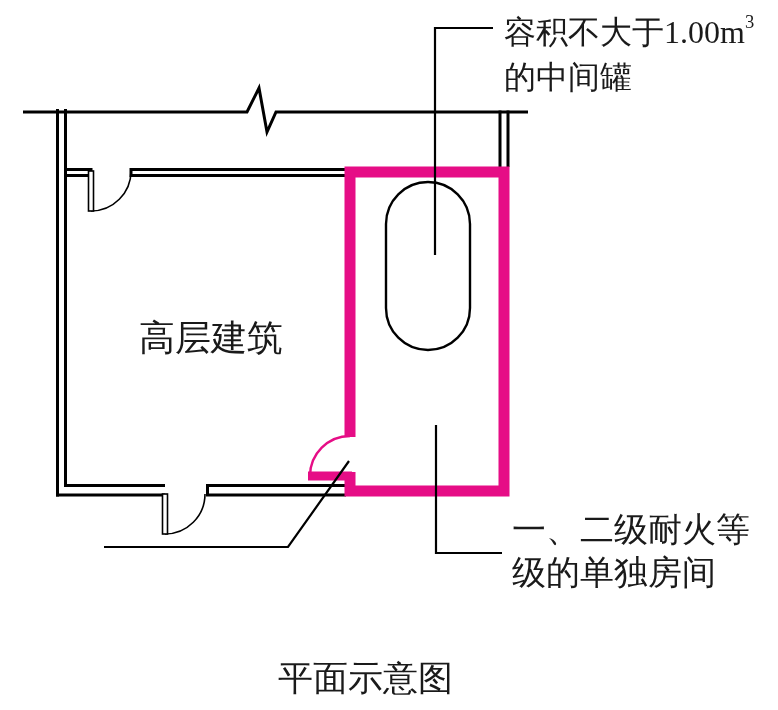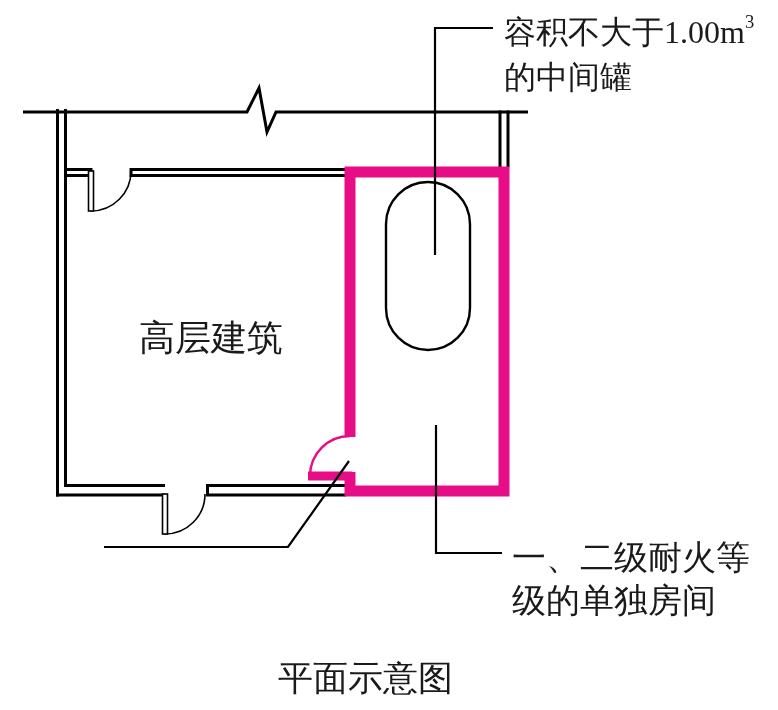--- a/index.html
+++ b/index.html
@@ -14,21 +14,21 @@
   .stage svg { position: absolute; left: 0; top: 0; }
   .lbl {
     position: absolute;
     color: #1a1a1a;
     white-space: nowrap;
     font-family: "Liberation Serif", "DejaVu Serif", serif;
   }
   .lbl-tank   { left: 504px; top: 2px;   font-size: 32px; line-height: 45px; }
   .lbl-bldg   { left: 139px; top: 297px; font-size: 36px; line-height: 43px; margin-top: 20px; }
   .lbl-door   { left: 20px;  top: 554px; font-size: 37px; line-height: 44px; }
-  .lbl-room   { left: 512px; top: 536px; font-size: 34px; line-height: 43px; }
+  .lbl-room   { left: 512px; top: 508px; font-size: 34px; line-height: 43px; }
   .lbl-capt   { left: 243px; top: 658px; font-size: 35px; line-height: 42px; margin-left: 35px; }
   .sup {
     font-size: 0.58em;
     vertical-align: super;
     position: relative;
     top: -0.15em;
   }
 </style>
 </head>
 <body>

